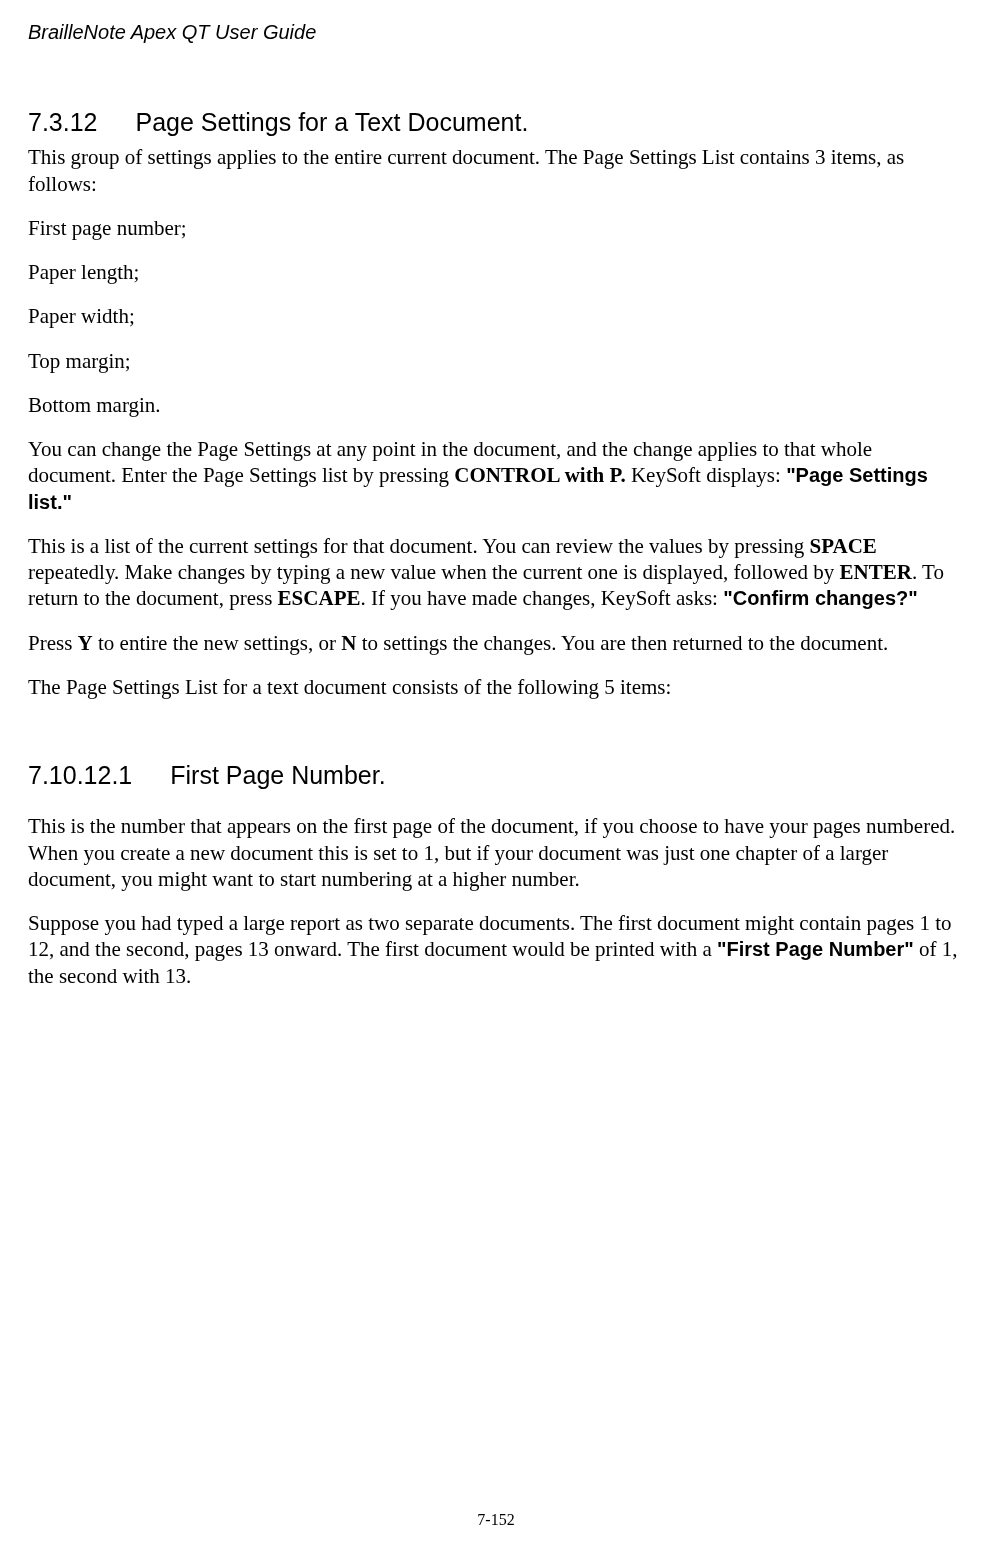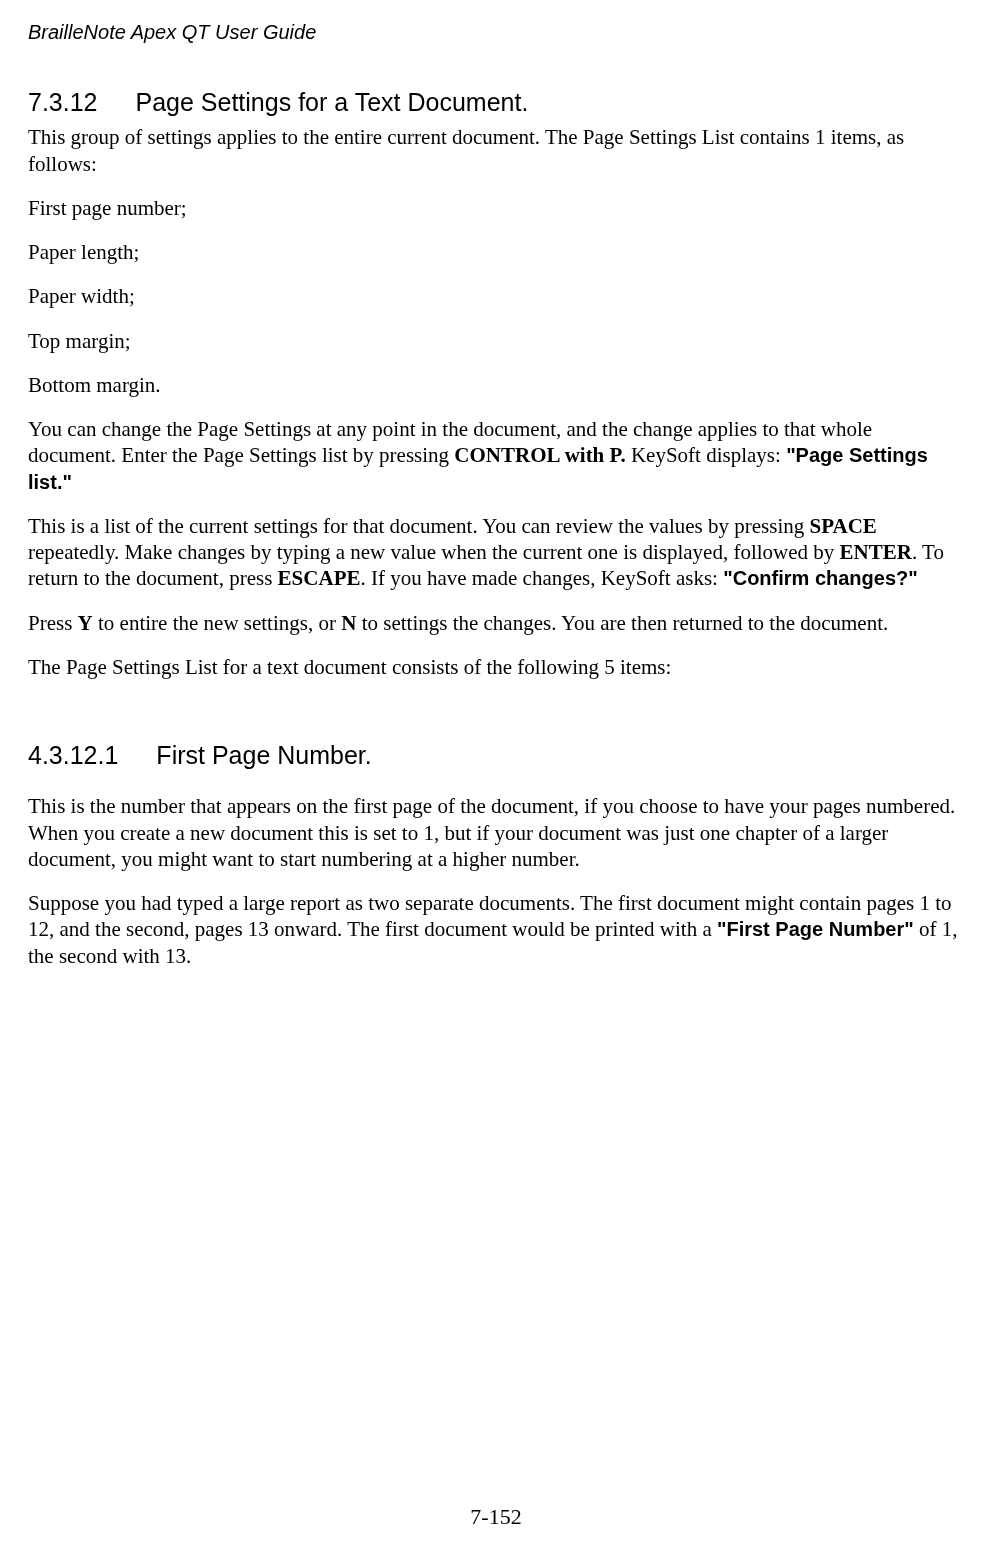--- a/index.html
+++ b/index.html
@@ -15,21 +15,21 @@
     line-height: 1.25;
     padding: 20px 28px 0 28px;
     box-sizing: border-box;
     position: relative;
     min-height: 1566px;
   }
   .header {
     font-family: Arial, Helvetica, sans-serif;
     font-style: italic;
     font-size: 20px;
-    margin-bottom: 42px;
+    margin-bottom: 62px;
   }
   h2.section {
     font-family: Arial, Helvetica, sans-serif;
     font-weight: normal;
     font-size: 25px;
     margin: 0 0 6px 0;
   }
   h2.section .num {
     display: inline-block;
     margin-right: 38px;
@@ -56,33 +56,33 @@
     font-weight: bold;
     font-size: 20px;
   }
   .page-footer {
     position: absolute;
     bottom: 36px;
     left: 0;
     width: 100%;
     text-align: center;
     font-family: "Times New Roman", Times, serif;
-    font-size: 22px;
+    font-size: 16px;
   }
 </style>
 </head>
 <body>
 
 <div class="header">BrailleNote Apex QT User Guide</div>
 
 <h2 class="section">
   <span class="num">7.3.12</span><span>Page Settings for a Text Document.</span>
 </h2>
 
-<p>This group of settings applies to the entire current document. The Page Settings List contains 1 items, as follows:</p>
+<p>This group of settings applies to the entire current document. The Page Settings List contains 3 items, as follows:</p>
 
 <p>First page number;</p>
 <p>Paper length;</p>
 <p>Paper width;</p>
 <p>Top margin;</p>
 <p>Bottom margin.</p>
 
 <p>
   <span>You can change the Page Settings at any point in the document, and the change applies to that whole document. Enter the Page Settings list by pressing </span><span class="bold-italic">CONTROL with P.</span><span> KeySoft displays: </span><span class="arial-bold">"Page Settings list."</span>
 </p>
@@ -91,21 +91,21 @@
   <span>This is a list of the current settings for that document. You can review the values by pressing </span><span class="bold-italic">SPACE</span><span> repeatedly. Make changes by typing a new value when the current one is displayed, followed by </span><span class="bold-italic">ENTER</span><span>. To return to the document, press </span><span class="bold-italic">ESCAPE</span><span>. If you have made changes, KeySoft asks: </span><span class="arial-bold">"Confirm changes?"</span>
 </p>
 
 <p>
   <span>Press </span><span class="bold-italic">Y</span><span> to entire the new settings, or </span><span class="bold-italic">N</span><span> to settings the changes. You are then returned to the document.</span>
 </p>
 
 <p>The Page Settings List for a text document consists of the following 5 items:</p>
 
 <h3 class="subsection">
-  <span class="num">4.3.12.1</span><span>First Page Number.</span>
+  <span class="num">7.10.12.1</span><span>First Page Number.</span>
 </h3>
 
 <p>This is the number that appears on the first page of the document, if you choose to have your pages numbered. When you create a new document this is set to 1, but if your document was just one chapter of a larger document, you might want to start numbering at a higher number.</p>
 
 <p>
   <span>Suppose you had typed a large report as two separate documents. The first document might contain pages 1 to 12, and the second, pages 13 onward. The first document would be printed with a </span><span class="arial-bold">"First Page Number"</span><span> of 1, the second with 13.</span>
 </p>
 
 <div class="page-footer">7-152</div>
 

